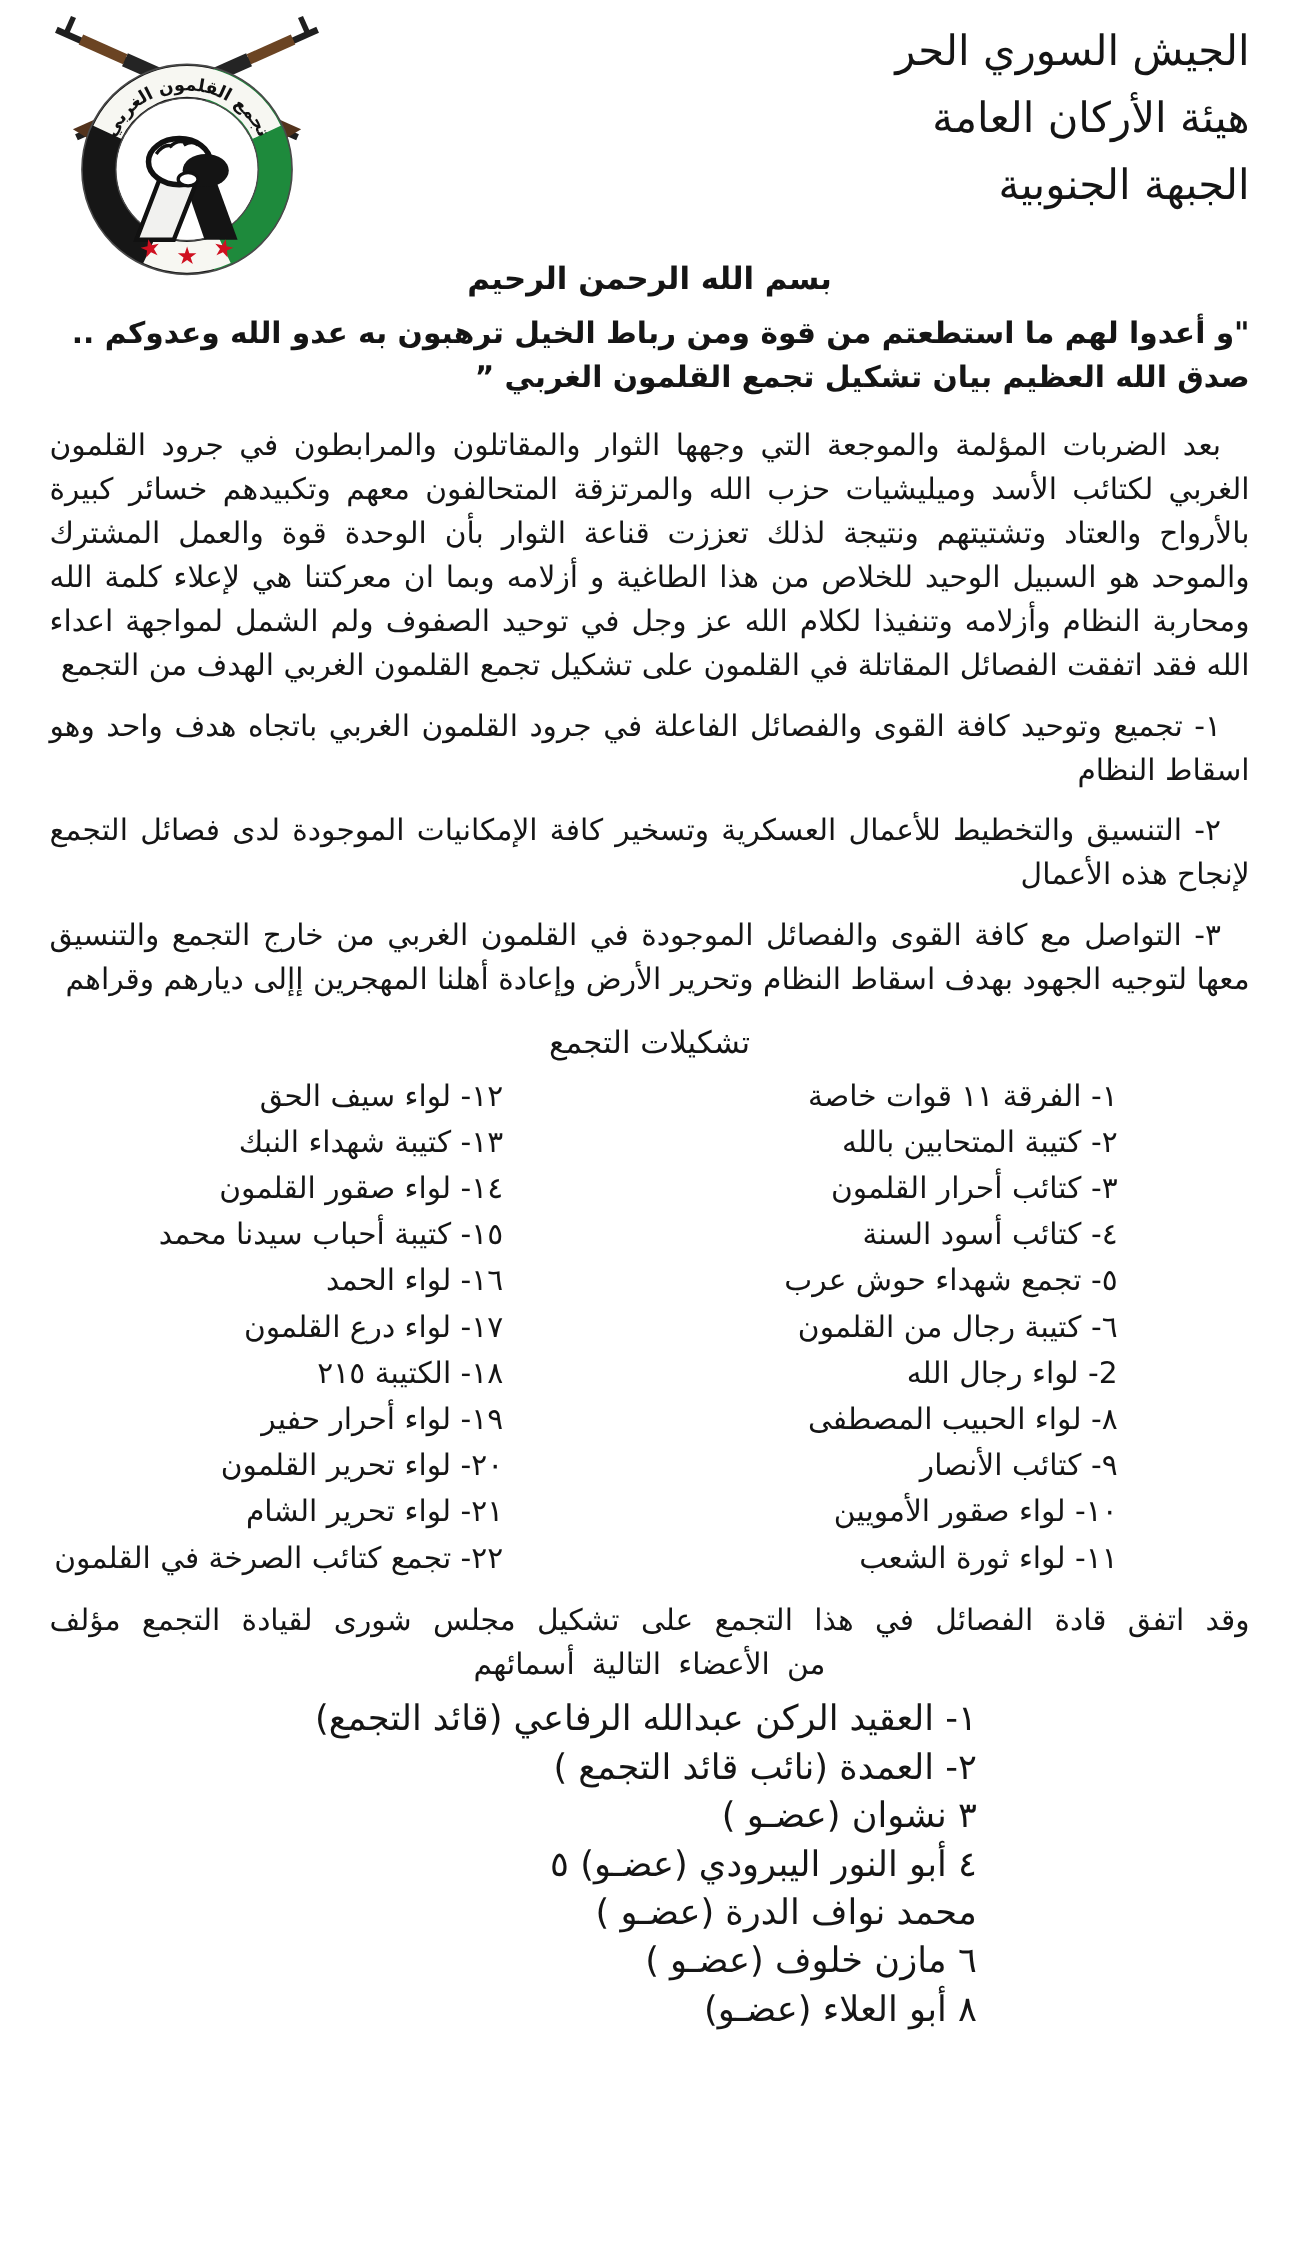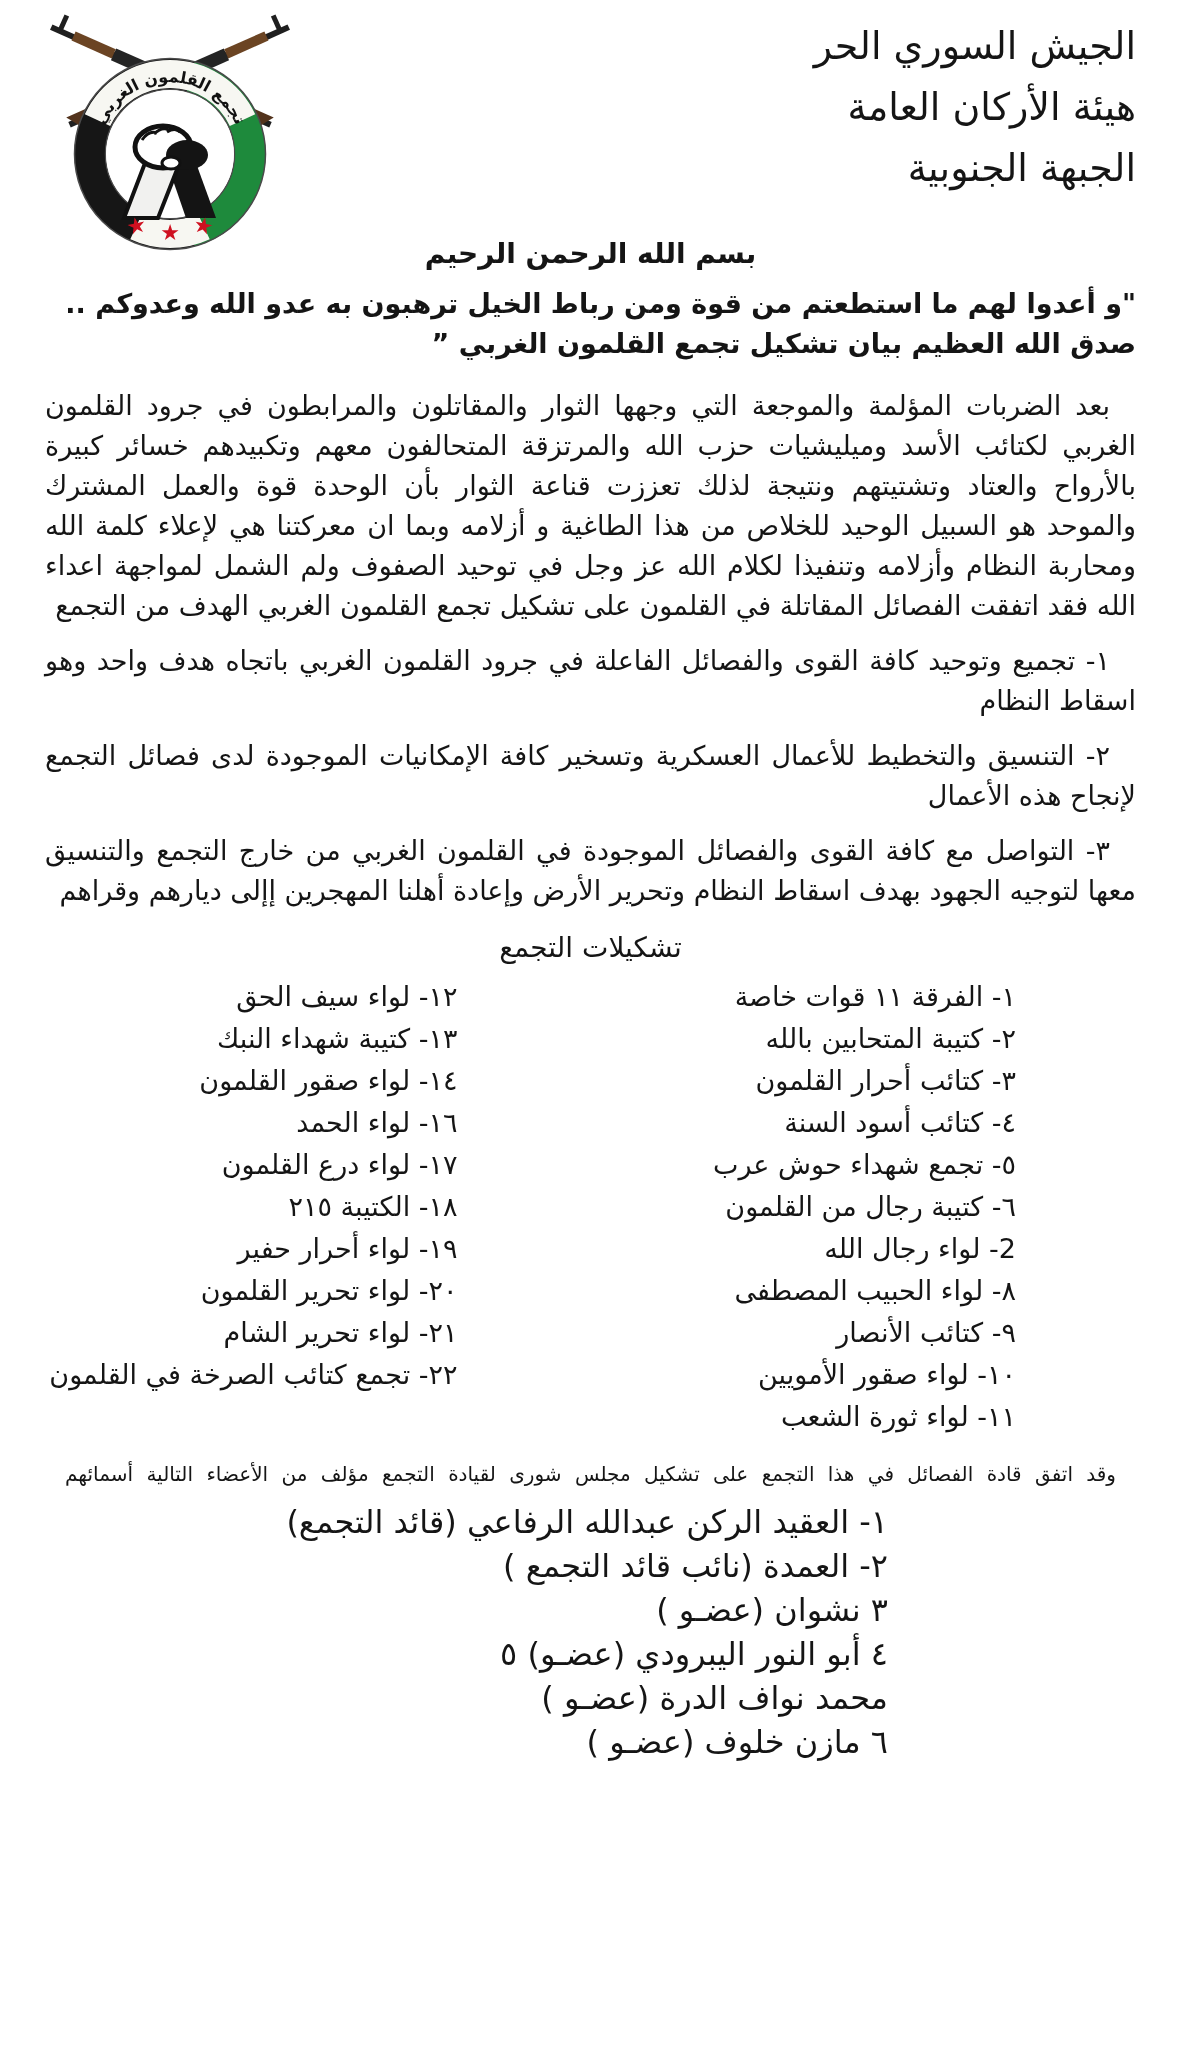--- a/index.html
+++ b/index.html
@@ -15,21 +15,21 @@
   .para{font-size:27px;line-height:40px;text-align:justify;text-align-last:right;
         text-indent:26px;margin:0;}
   .intro{margin-top:22px;}
   .goal{margin-top:15px;}
   .formations-title{margin-top:20px;text-align:center;font-size:28px;}
   .formations{display:grid;grid-template-columns:1fr 1fr;margin-top:12px;}
   .fcol{min-width:0;}
   .col-a{padding-inline-start:120px;}
   .col-b{padding-inline-start:133px;}
   .f-item{font-size:27px;line-height:42px;text-align:right;white-space:nowrap;}
-  .council-intro{margin-top:16px;font-size:20px;line-height:40px;
+  .council-intro{margin-top:16px;font-size:27px;line-height:40px;
         text-align:justify;text-align-last:center;word-spacing:7px;}
   .council{margin-top:6px;margin-left:0;margin-right:248px;}
   .c-item{font-size:32px;line-height:44px;text-align:right;white-space:nowrap;}
 </style>
 </head>
 <body>
 
 <div class="page">
 
   <svg class="logo" viewBox="0 0 300 256" xmlns="http://www.w3.org/2000/svg" aria-hidden="true">
@@ -113,34 +113,36 @@
         <div class="f-item">2- لواء رجال الله</div>
         <div class="f-item">٨- لواء الحبيب المصطفى</div>
         <div class="f-item">٩- كتائب الأنصار</div>
         <div class="f-item">١٠- لواء صقور الأمويين</div>
         <div class="f-item">١١- لواء ثورة الشعب</div>
       </div>
     <div class="fcol col-b">
         <div class="f-item">١٢- لواء سيف الحق</div>
         <div class="f-item">١٣- كتيبة شهداء النبك</div>
         <div class="f-item">١٤- لواء صقور القلمون</div>
+        <div class="f-item">١٥- كتيبة أحباب سيدنا محمد</div>
         <div class="f-item">١٦- لواء الحمد</div>
         <div class="f-item">١٧- لواء درع القلمون</div>
         <div class="f-item">١٨- الكتيبة ٢١٥</div>
         <div class="f-item">١٩- لواء أحرار حفير</div>
         <div class="f-item">٢٠- لواء تحرير القلمون</div>
         <div class="f-item">٢١- لواء تحرير الشام</div>
         <div class="f-item">٢٢- تجمع كتائب الصرخة في القلمون</div>
       </div>
   </div>
 
   <div class="council-intro">وقد اتفق قادة الفصائل في هذا التجمع على تشكيل مجلس شورى لقيادة التجمع مؤلف من الأعضاء التالية أسمائهم</div>
 
   <div class="council">
       <div class="c-item">١- العقيد الركن عبدالله الرفاعي (قائد التجمع)</div>
       <div class="c-item">٢- العمدة (نائب قائد التجمع )</div>
       <div class="c-item">٣ نشوان (عضـو )</div>
       <div class="c-item">٤ أبو النور اليبرودي (عضـو) ٥</div>
       <div class="c-item">محمد نواف الدرة (عضـو )</div>
       <div class="c-item">٦ مازن خلوف (عضـو )</div>
+      <div class="c-item">٨ أبو العلاء (عضـو)</div>
     </div>
 
 </div>
 
 </body></html>

